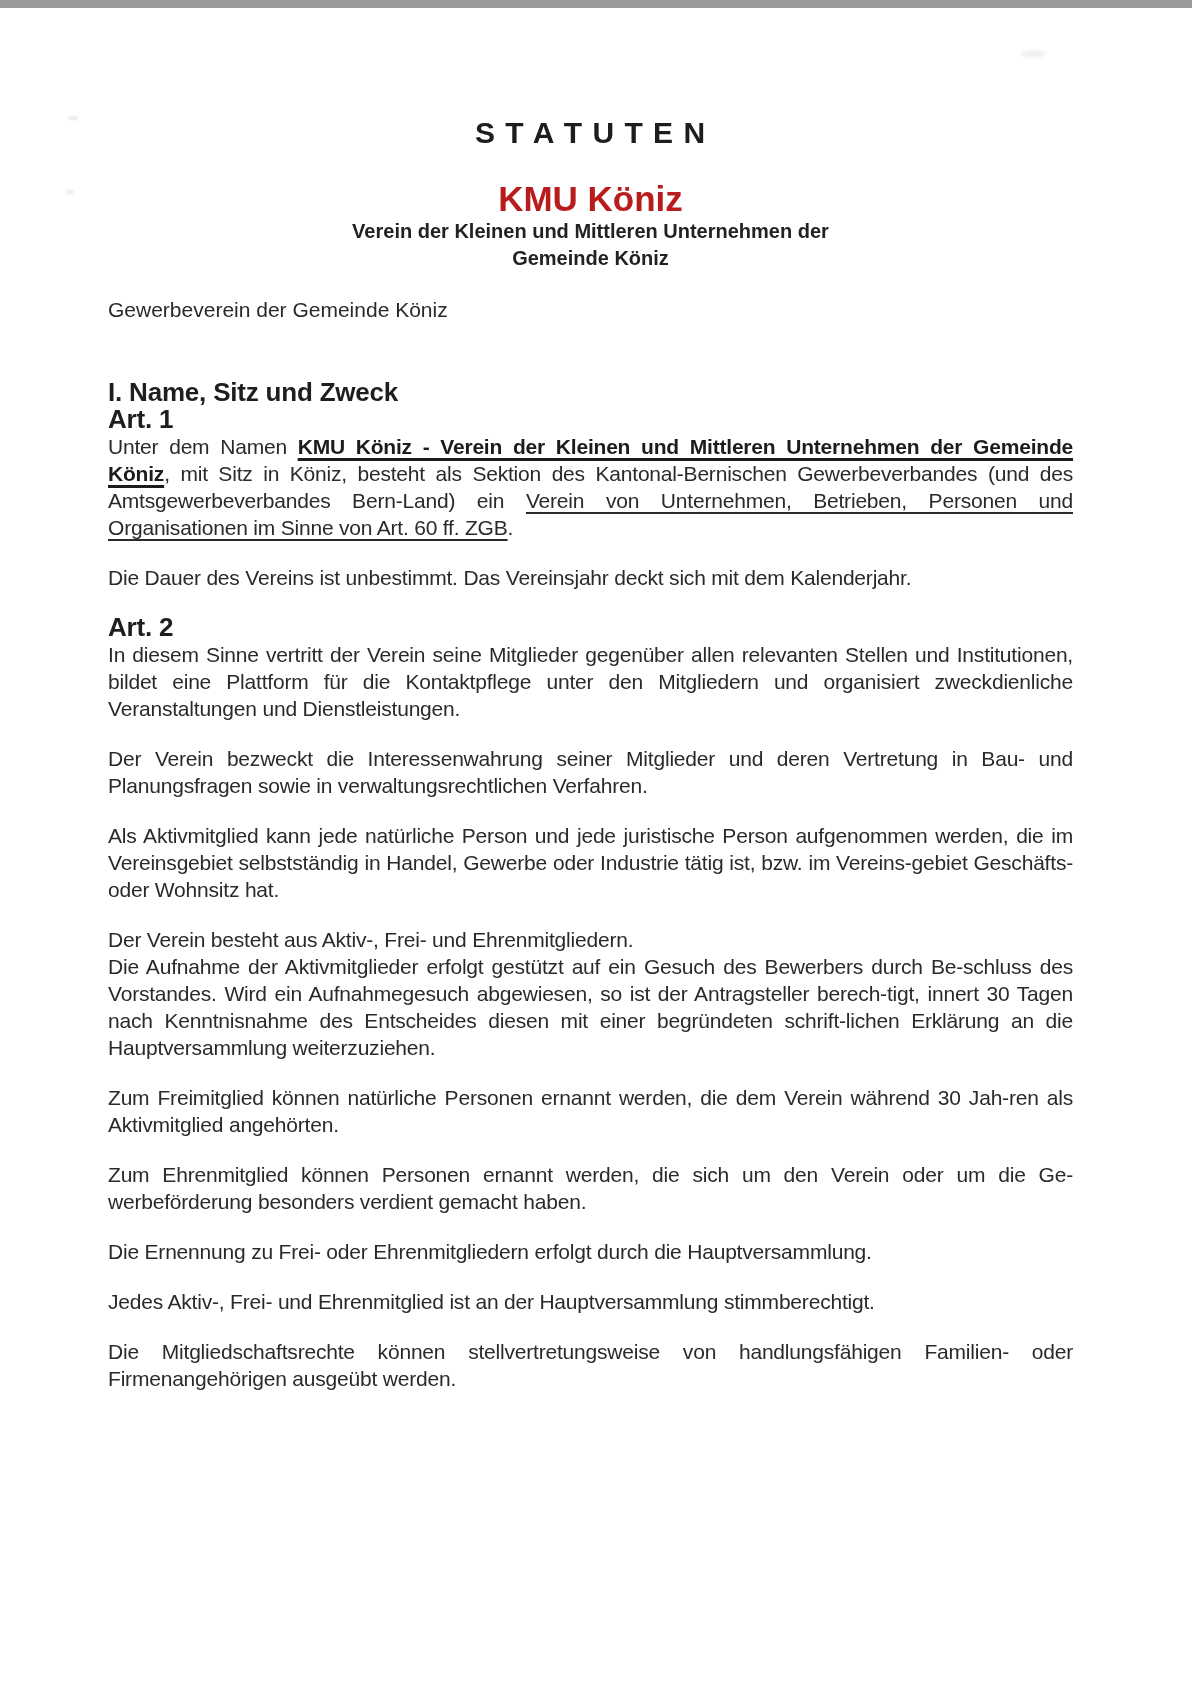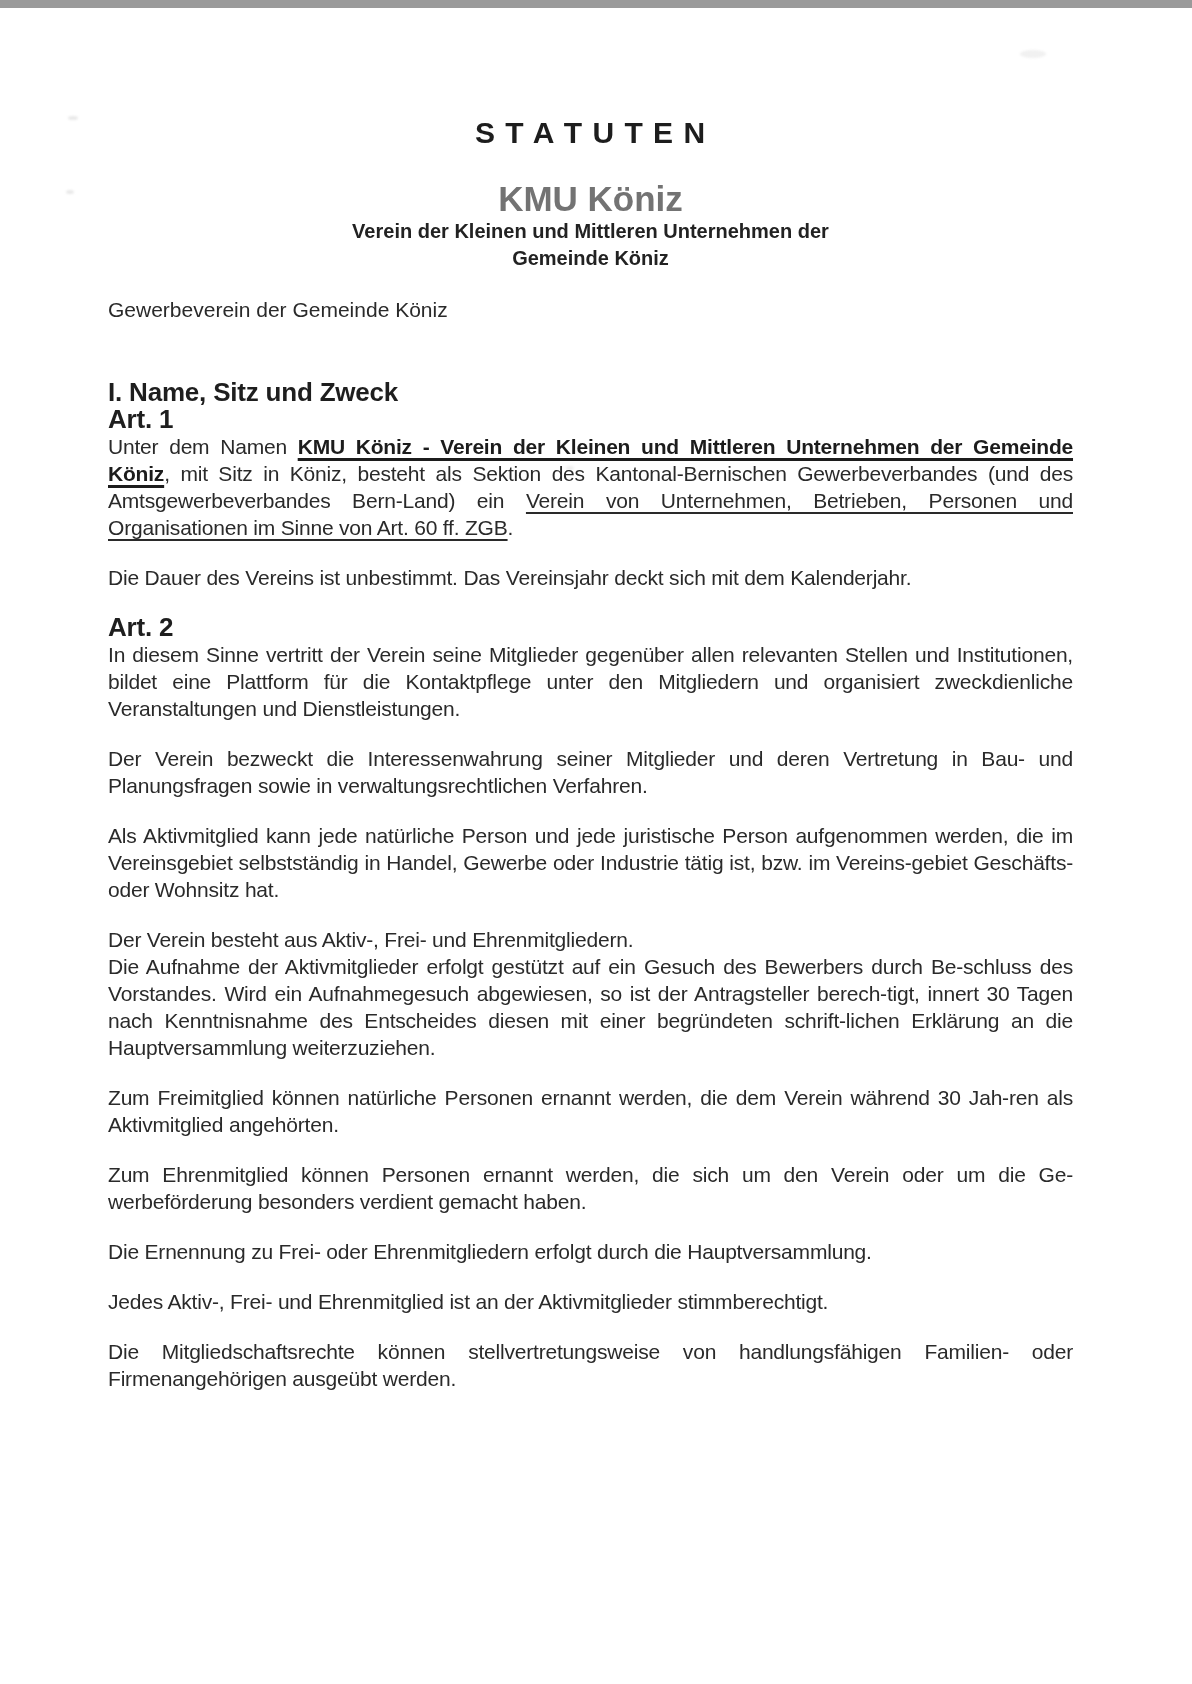--- a/index.html
+++ b/index.html
@@ -28,21 +28,21 @@
     font-weight: bold;
     letter-spacing: 1px;
     color: #1d1d1d;
   }
   .org-name {
     margin: 30px 0 0 0;
     text-align: center;
     font-size: 35px;
     line-height: 38px;
     font-weight: bold;
-    color: #737373;
+    color: #b91c1c;
   }
   .subtitle {
     margin: 0;
     text-align: center;
     font-size: 20px;
     line-height: 27px;
     font-weight: bold;
     color: #222222;
   }
   .tagline {
@@ -126,17 +126,17 @@
     <p class="body-p">Der Verein bezweckt die Interessenwahrung seiner Mitglieder und deren Vertretung in Bau- und Planungsfragen sowie in verwaltungsrechtlichen Verfahren.</p>
 
 
     <p class="body-p">Als Aktivmitglied kann jede natürliche Person und jede juristische Person aufgenommen werden, die im Vereinsgebiet selbstständig in Handel, Gewerbe oder Industrie tätig ist, bzw. im Vereins-gebiet Geschäfts- oder Wohnsitz hat.</p>
     <p class="body-p tight">Der Verein besteht aus Aktiv-, Frei- und Ehrenmitgliedern.</p>
     <p class="body-p">Die Aufnahme der Aktivmitglieder erfolgt gestützt auf ein Gesuch des Bewerbers durch Be-schluss des Vorstandes. Wird ein Aufnahmegesuch abgewiesen, so ist der Antragsteller berech-tigt, innert 30 Tagen nach Kenntnisnahme des Entscheides diesen mit einer begründeten schrift-lichen Erklärung an die Hauptversammlung weiterzuziehen.</p>
     <p class="body-p">Zum Freimitglied können natürliche Personen ernannt werden, die dem Verein während 30 Jah-ren als Aktivmitglied angehörten.</p>
     <p class="body-p">Zum Ehrenmitglied können Personen ernannt werden, die sich um den Verein oder um die Ge-werbeförderung besonders verdient gemacht haben.</p>
     <p class="body-p">Die Ernennung zu Frei- oder Ehrenmitgliedern erfolgt durch die Hauptversammlung.</p>
 
-    <p class="body-p">Jedes Aktiv-, Frei- und Ehrenmitglied ist an der Aktivmitglieder stimmberechtigt.</p>
+    <p class="body-p">Jedes Aktiv-, Frei- und Ehrenmitglied ist an der Hauptversammlung stimmberechtigt.</p>
     <p class="body-p">Die Mitgliedschaftsrechte können stellvertretungsweise von handlungsfähigen Familien- oder Firmenangehörigen ausgeübt werden.</p>
 
   </div>
 </div>
 
 </body></html>

